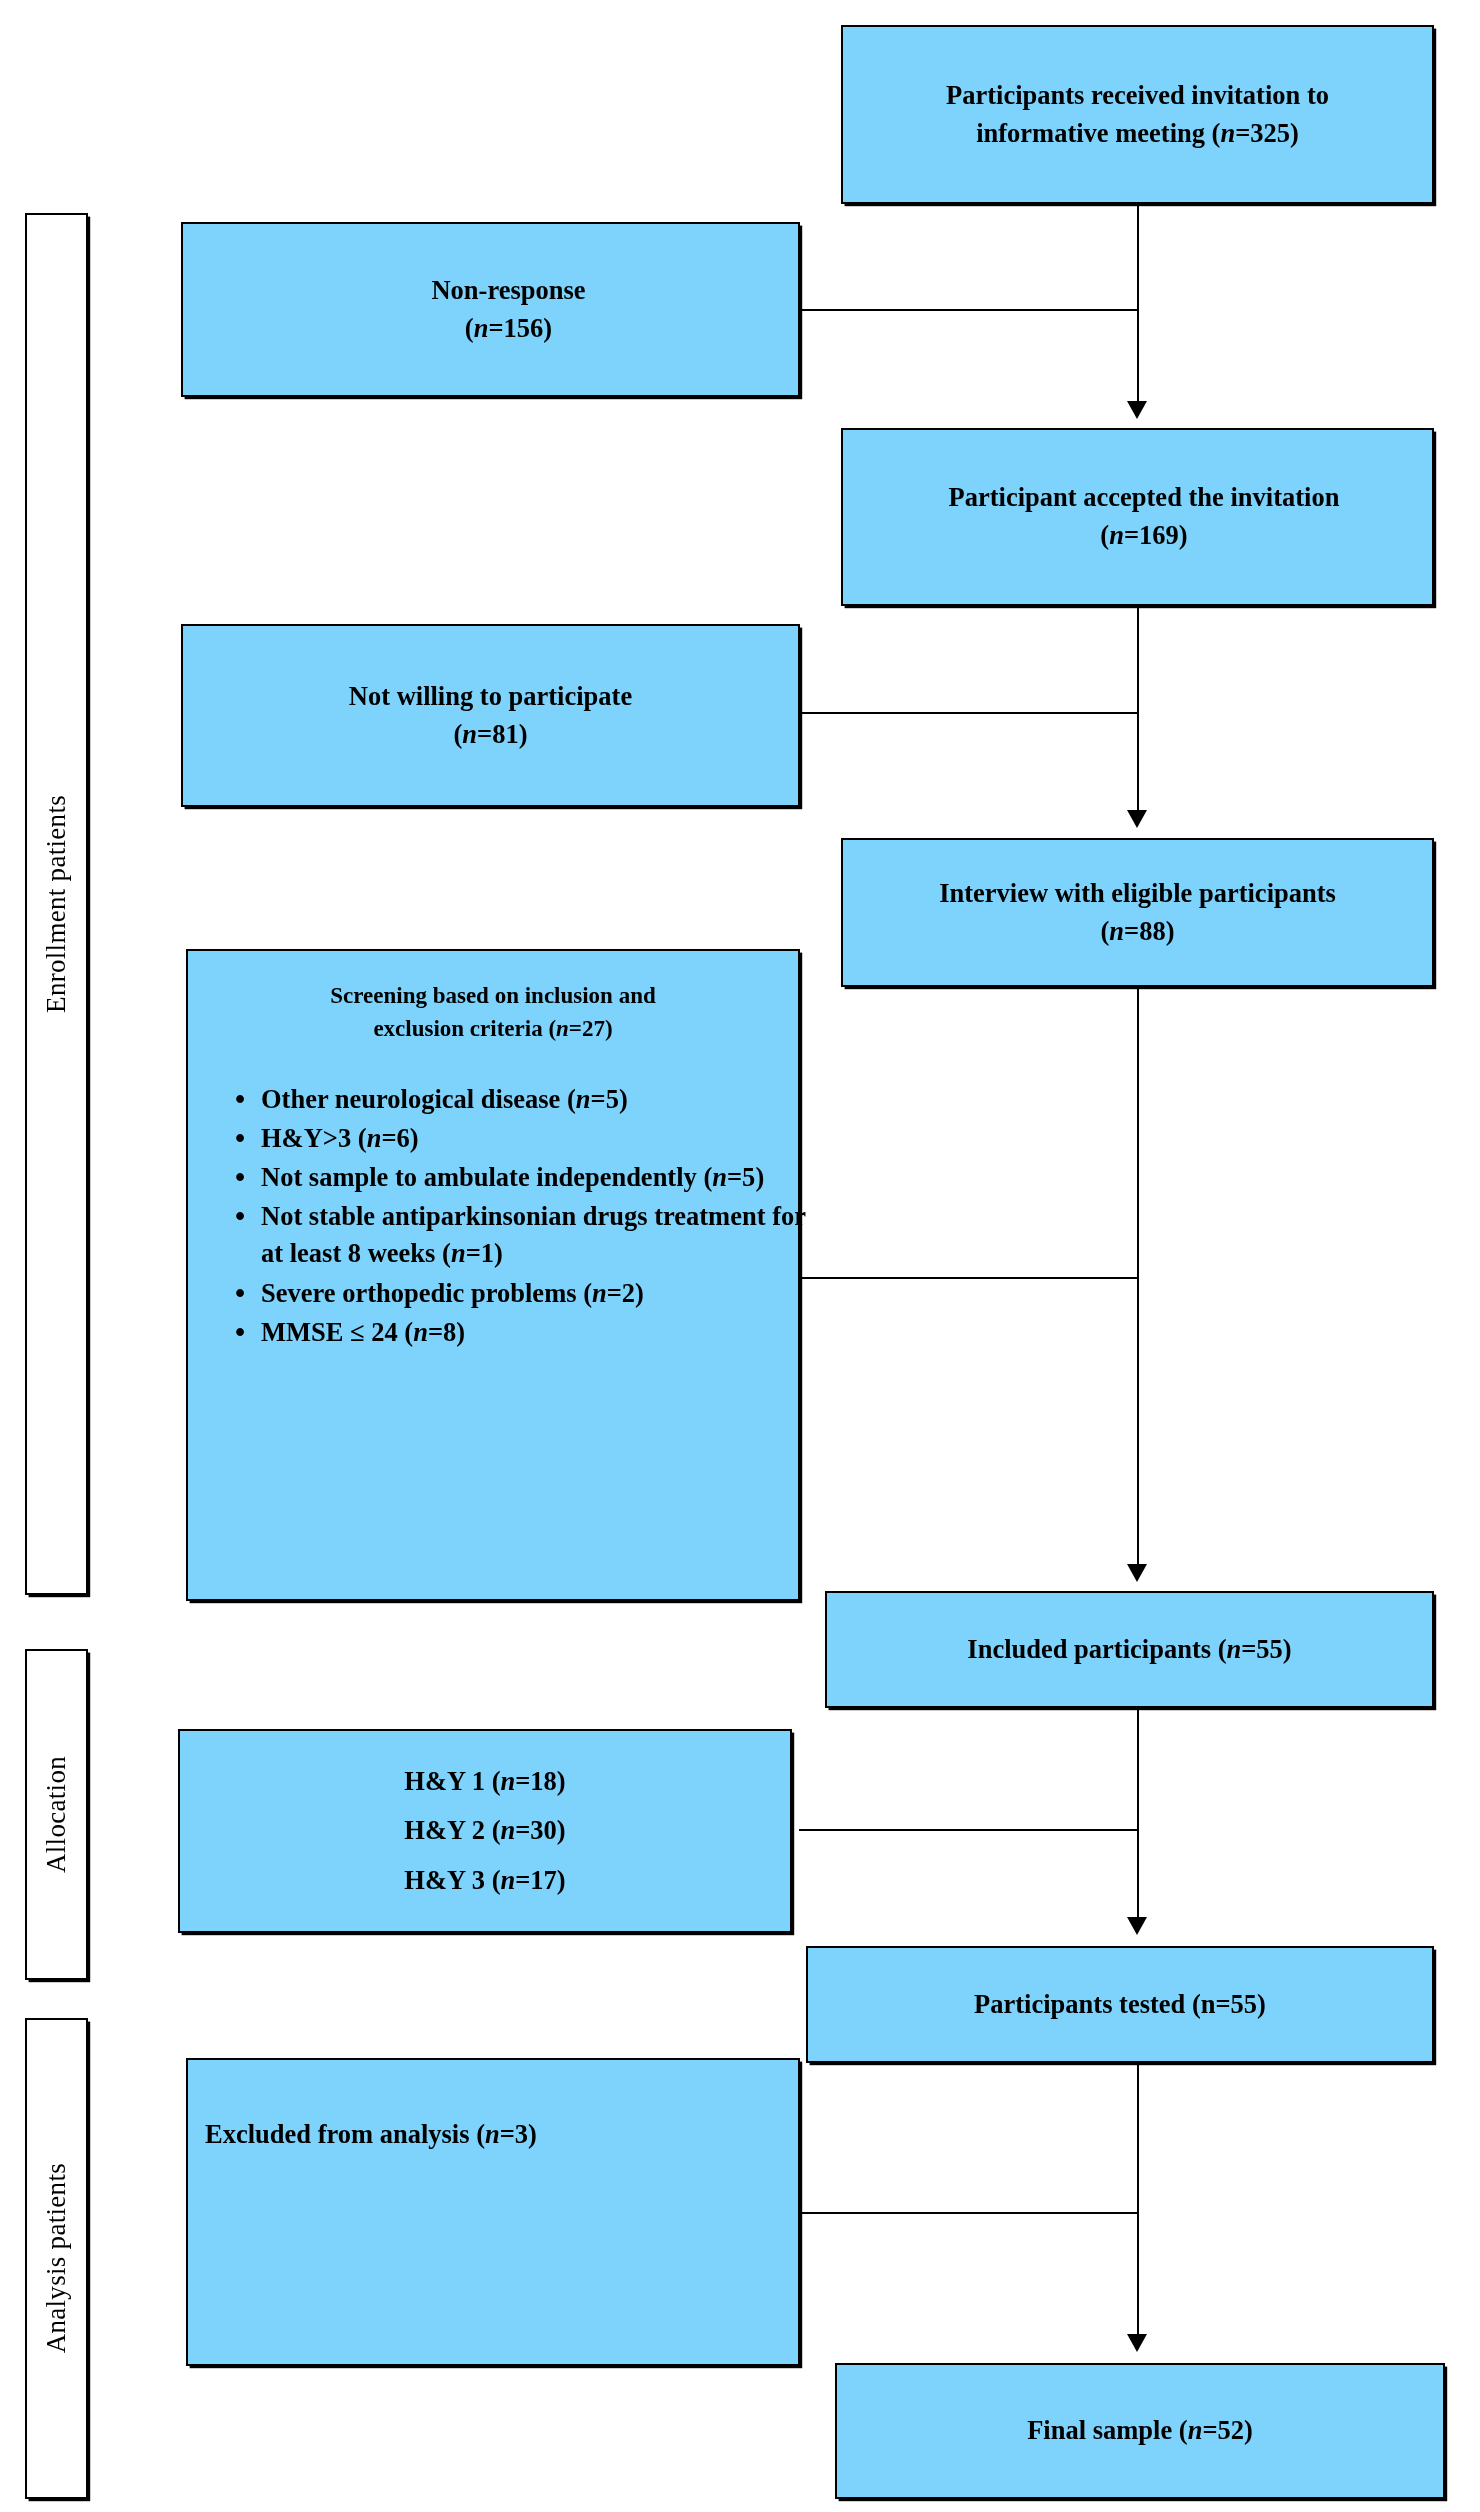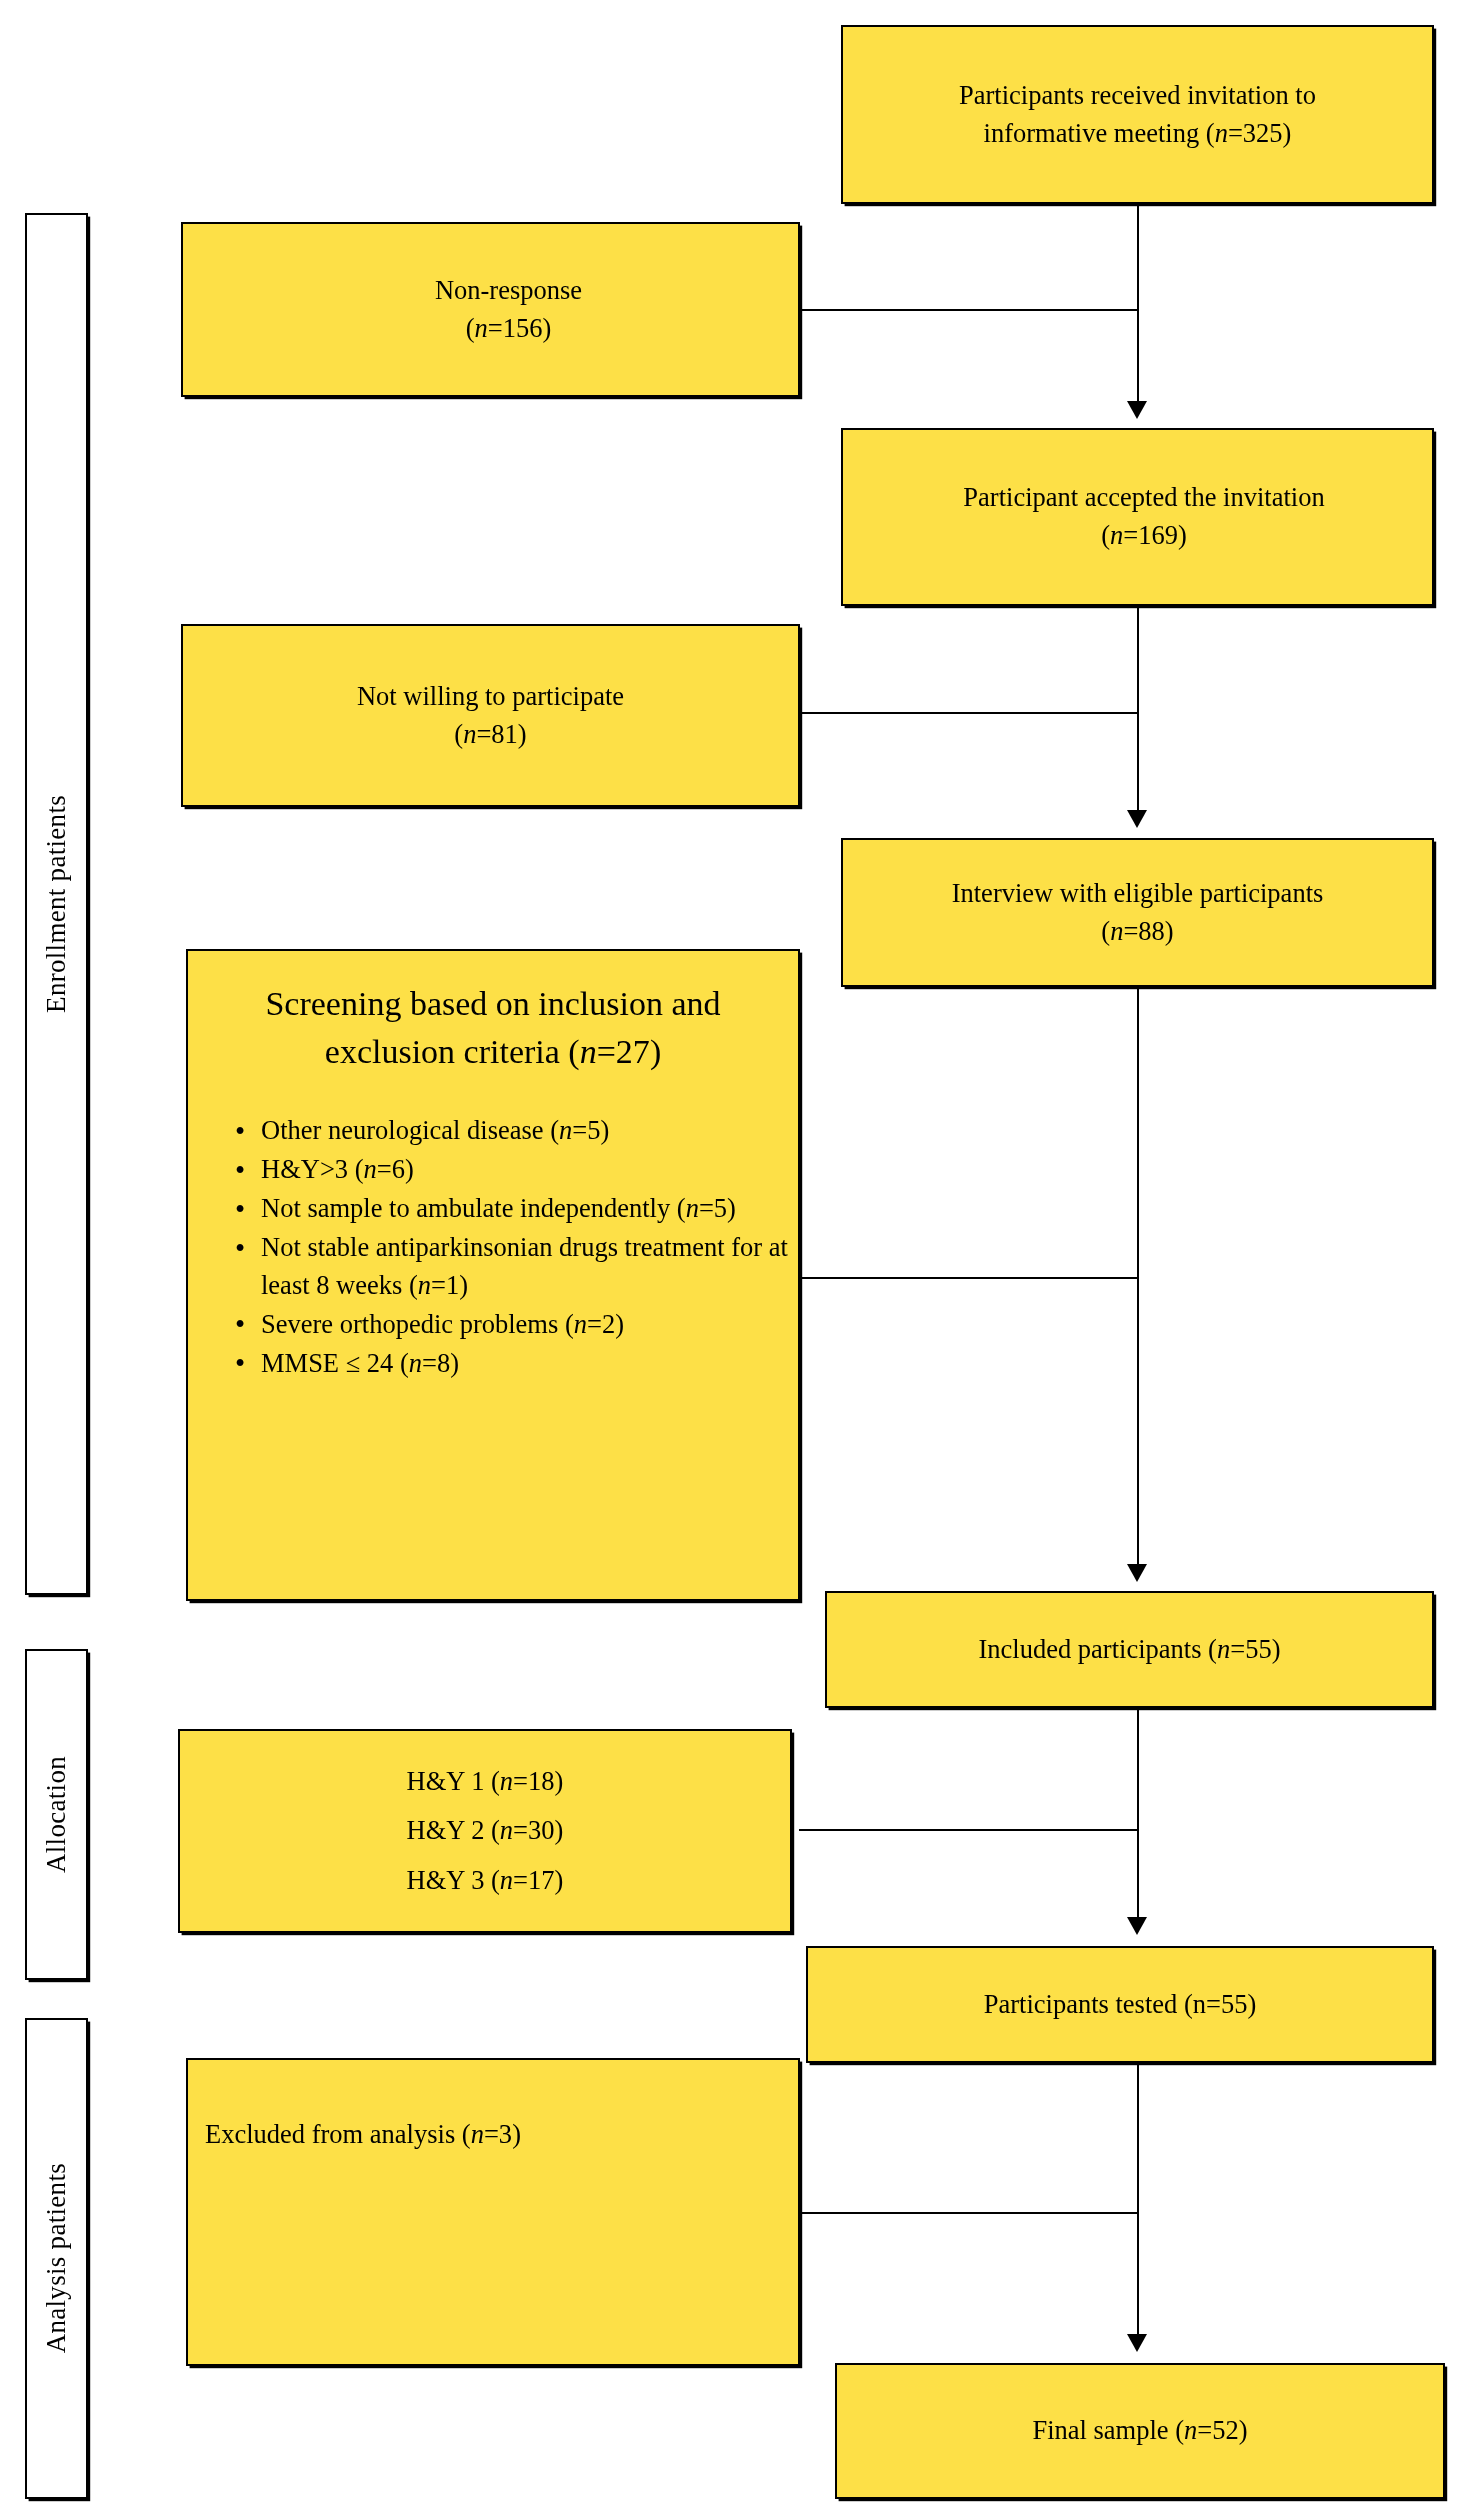--- a/index.html
+++ b/index.html
@@ -12,30 +12,31 @@
     width:1481px;
     height:2512px;
     background:#fff;
     overflow:hidden;
   }
 
   
   .box{
     position:absolute;
     box-sizing:border-box;
-    background:#fde047;
+    background:#7dd3fc;
     border:2.1px solid #000;
     box-shadow:2.9px 2.9px 0 -0.7px #000;
     display:flex;
     flex-direction:column;
     align-items:center;
     justify-content:center;
     text-align:center;
     line-height:1.42;
     font-size:26.5px;
+    font-weight:bold;
   }
   .box.leftalign{
     align-items:flex-start;
     text-align:left;
   }
 
   
   .stage{
     position:absolute;
     box-sizing:border-box;
@@ -89,21 +90,21 @@
     position:absolute;
     left:0;top:-1.4px;
     font-size:29px;
   }
   .hdr{
     display:block;
     width:100%;
     text-align:center;
     box-sizing:border-box;
     padding:0 18.6px;
-    font-size:34px;
+    font-size:23px;
     line-height:1.42;
   }
   .spacer{display:block;height:21.5px;}
   .pad-h{padding:0 17px;box-sizing:border-box;width:100%;}
 </style>
 </head>
 <body>
 
 <div id="canvas">
 

